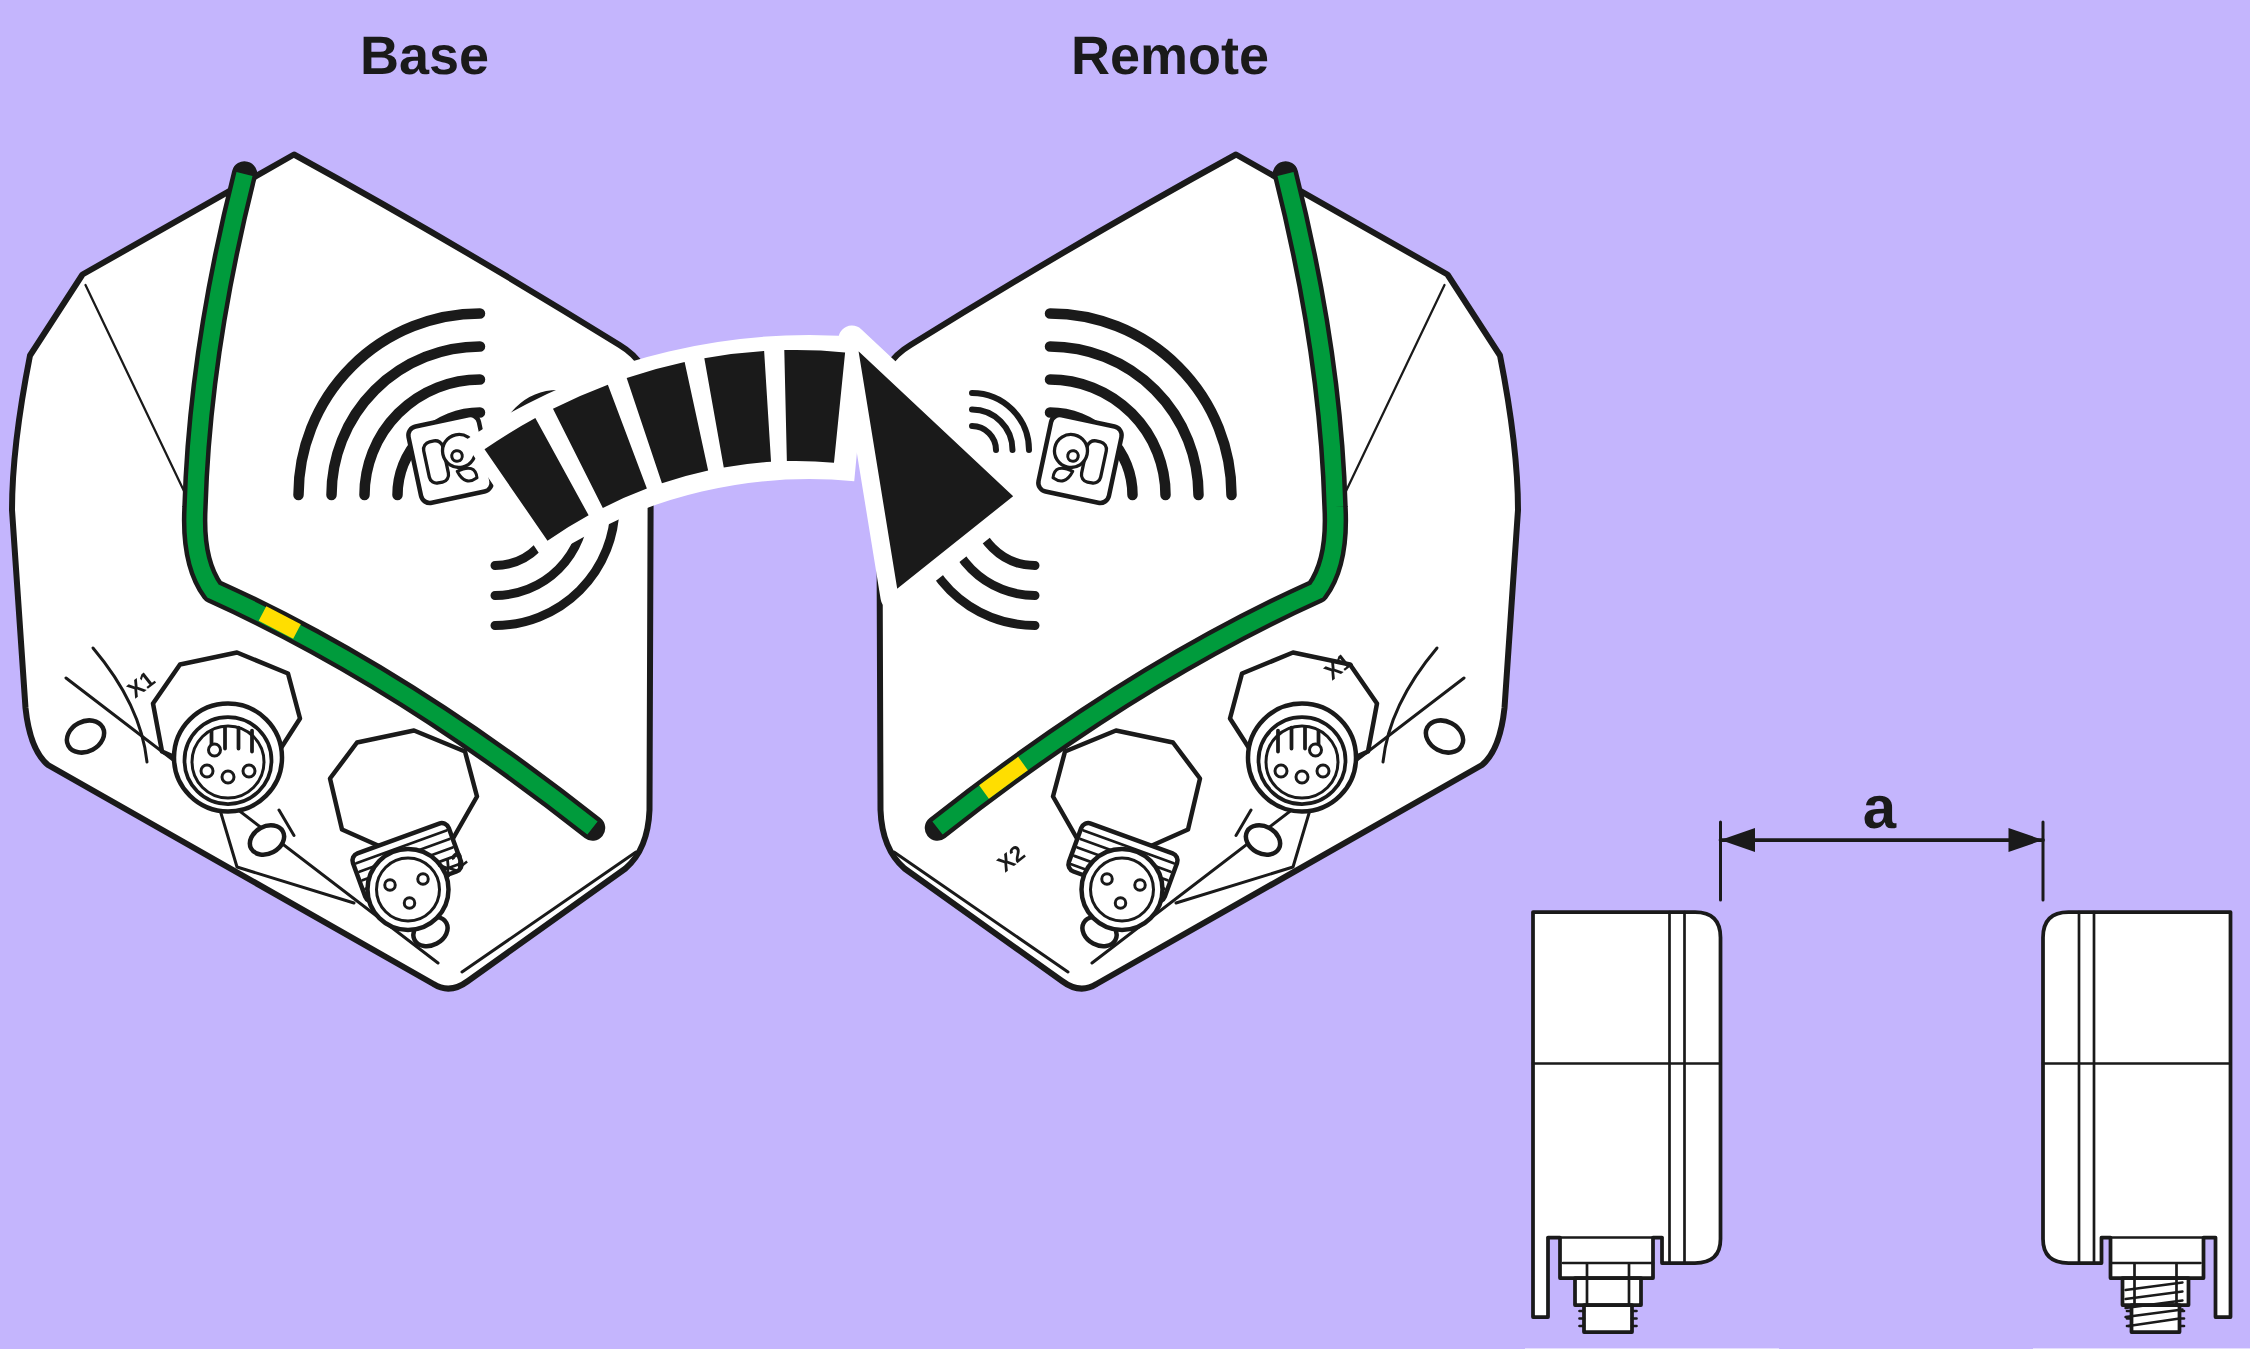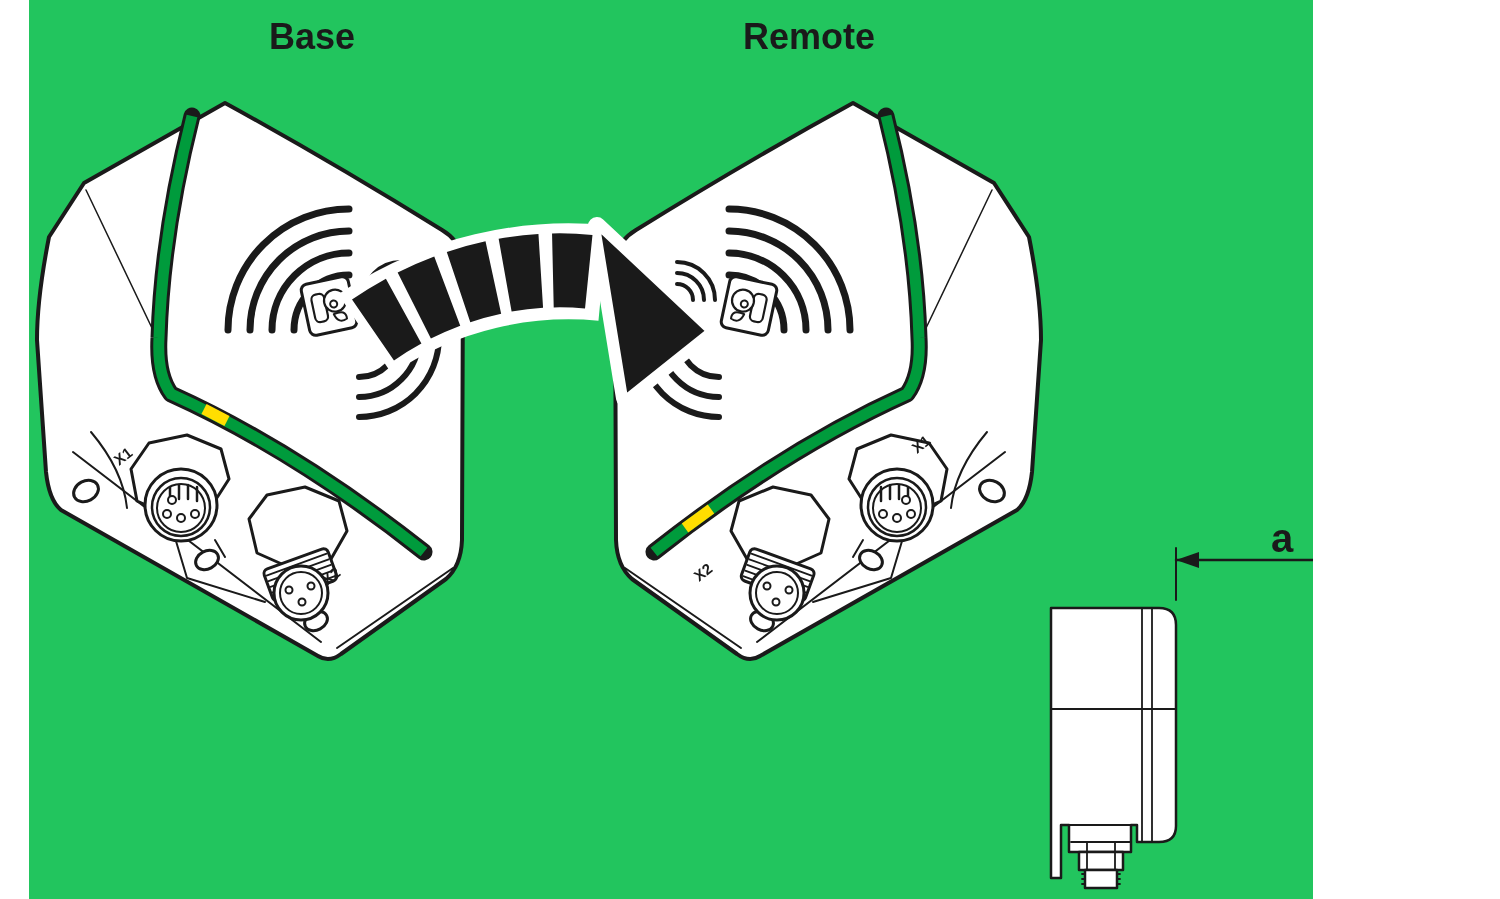--- a/index.html
+++ b/index.html
@@ -1,22 +1,21 @@
 <!DOCTYPE html>
 <html><head>
 <meta charset="utf-8">
 <style>
   html,body{margin:0;padding:0;background:#fff;}
   .canvas{
     position:relative;
-    width:1284px;height:899px;
-    background:#22c55e;
+    width:1500px;height:899px;
+    background:#c4b5fd;
     font-family:"Liberation Sans",sans-serif;
     overflow:hidden;
-    margin-left:29px;
   }
   svg{display:block;}
   .title-text{font:bold 36px "Liberation Sans",sans-serif;fill:#1a1a1a;}
   .dim-text{font:bold 40px "Liberation Sans",sans-serif;fill:#1a1a1a;}
   .conn-text{font:bold 15px "Liberation Sans",sans-serif;fill:#1a1a1a;}
   .ln{fill:none;stroke:#1a1a1a;stroke-linejoin:round;stroke-linecap:round;}
   .w{fill:#ffffff;}
 </style>
 </head>
 <body>

